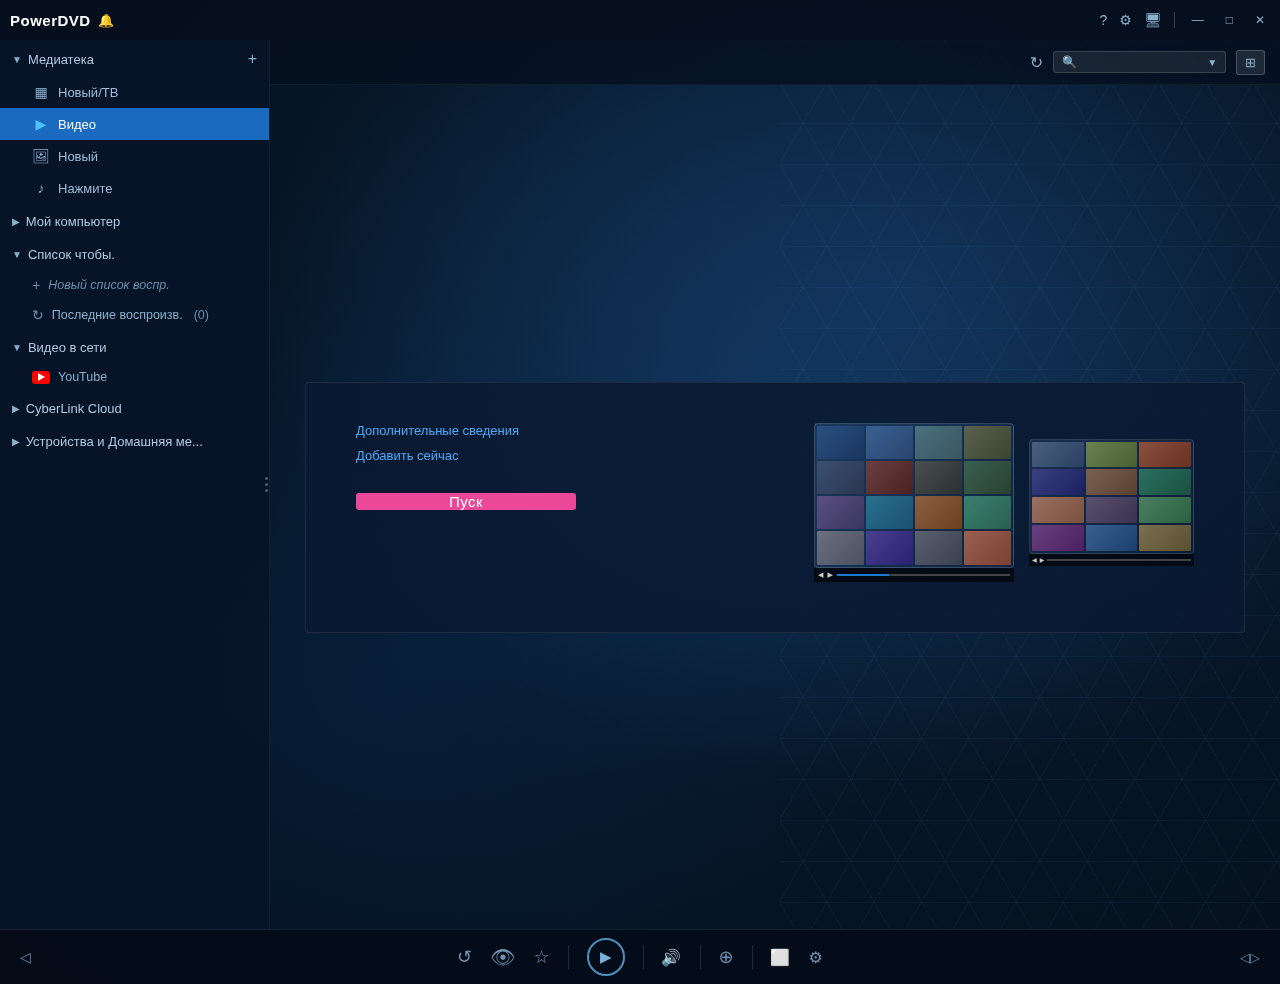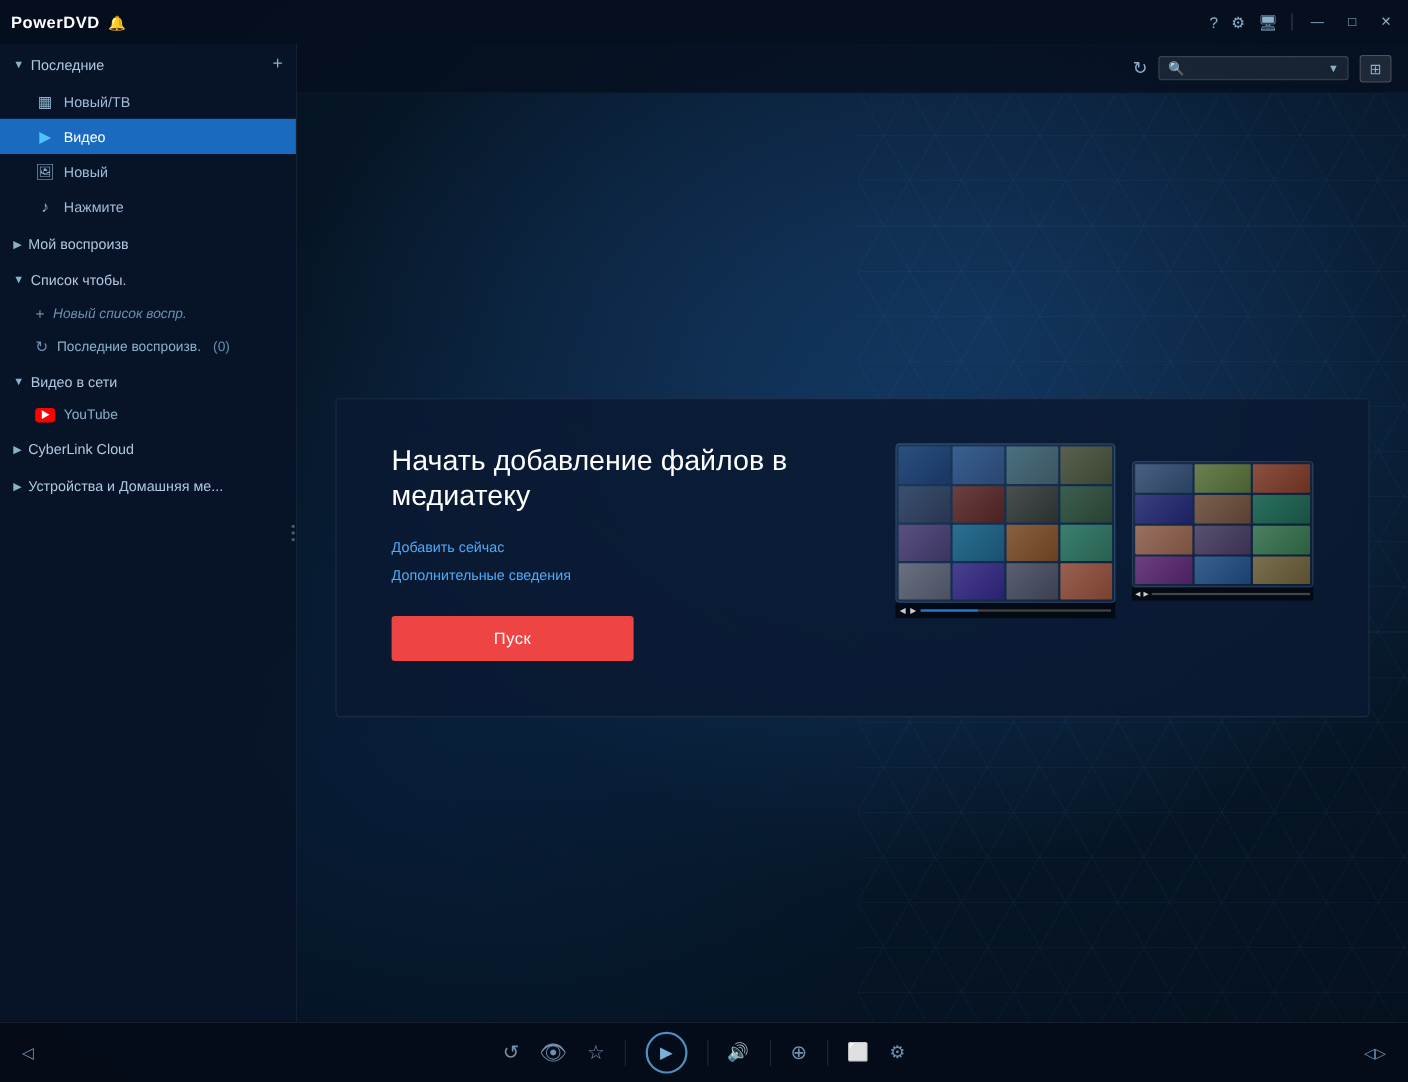--- a/index.html
+++ b/index.html
@@ -267,26 +267,26 @@
     .dialog-link {
       color: #4dabf7;
       font-size: 13px;
       cursor: pointer;
       display: block;
       margin-bottom: 10px;
       text-decoration: none;
     }
     .dialog-btn {
       margin-top: 20px;
-      background: #ef4444;
+      background: #ec4899;
       border: none;
       border-radius: 3px;
       color: #fff;
       font-size: 15px;
-      padding: 12px 0;
+      padding: 0 0;
       width: 220px;
       cursor: pointer;
       letter-spacing: 0.5px;
     }
 
     
     .dialog-right {
       display: flex;
       gap: 15px;
       align-items: center;
@@ -427,21 +427,21 @@
     <input type="text" style="">
     <span style="color:#8ab0cc;font-size:10px;">▼</span>
   </div>
   <button class="toolbar-view-btn">⊞</button>
 </div>
 
 <div class="sidebar">
 
   <div class="sidebar-section-header">
     <span class="chevron">▼</span>
-    <span>Последние</span>
+    <span>Медиатека</span>
     <span class="sidebar-add">+</span>
   </div>
 
   <div class="sidebar-item">
     <span class="sidebar-item-icon icon-film">▦</span>
     <span>Новый/ТВ</span>
   </div>
 
   <div class="sidebar-item active">
     <span class="sidebar-item-icon icon-video">▶</span>
@@ -453,21 +453,21 @@
     <span>Новый</span>
   </div>
 
   <div class="sidebar-item">
     <span class="sidebar-item-icon icon-music">♪</span>
     <span>Нажмите</span>
   </div>
 
   <div class="sidebar-section-header">
     <span class="chevron">▶</span>
-    <span>Мой воспроизв</span>
+    <span>Мой компьютер</span>
   </div>
 
   <div class="sidebar-section-header">
     <span class="chevron">▼</span>
     <span>Список чтобы.</span>
   </div>
 
   <div class="sidebar-sub-item italic">
     <span style="color:#6a90b0;font-size:14px;">+</span>
     <span>Новый список воспр.</span>
@@ -502,23 +502,22 @@
   <div class="sidebar-resize">
     <div class="resize-dot"></div>
     <div class="resize-dot"></div>
     <div class="resize-dot"></div>
   </div>
 </div>
 
 <div class="main">
   <div class="dialog-card">
     <div class="dialog-left">
-      <h2 class="dialog-title">Начать добавление файлов в медиатеку</h2>
+      <a class="dialog-link">Дополнительные сведения</a>
       <a class="dialog-link">Добавить сейчас</a>
-      <a class="dialog-link">Дополнительные сведения</a>
       <button class="dialog-btn">Пуск</button>
     </div>
     <div class="dialog-right">
 
       <div class="screenshot-wrap">
         <div class="screenshot-main">
           <div class="ss-cell" style="background:linear-gradient(135deg,#2a5080,#1a3560);"></div>
           <div class="ss-cell" style="background:linear-gradient(135deg,#3a6090,#2a4570);"></div>
           <div class="ss-cell" style="background:linear-gradient(135deg,#4a7080,#3a5560);"></div>
           <div class="ss-cell" style="background:linear-gradient(135deg,#5a6050,#3a4530);"></div>

